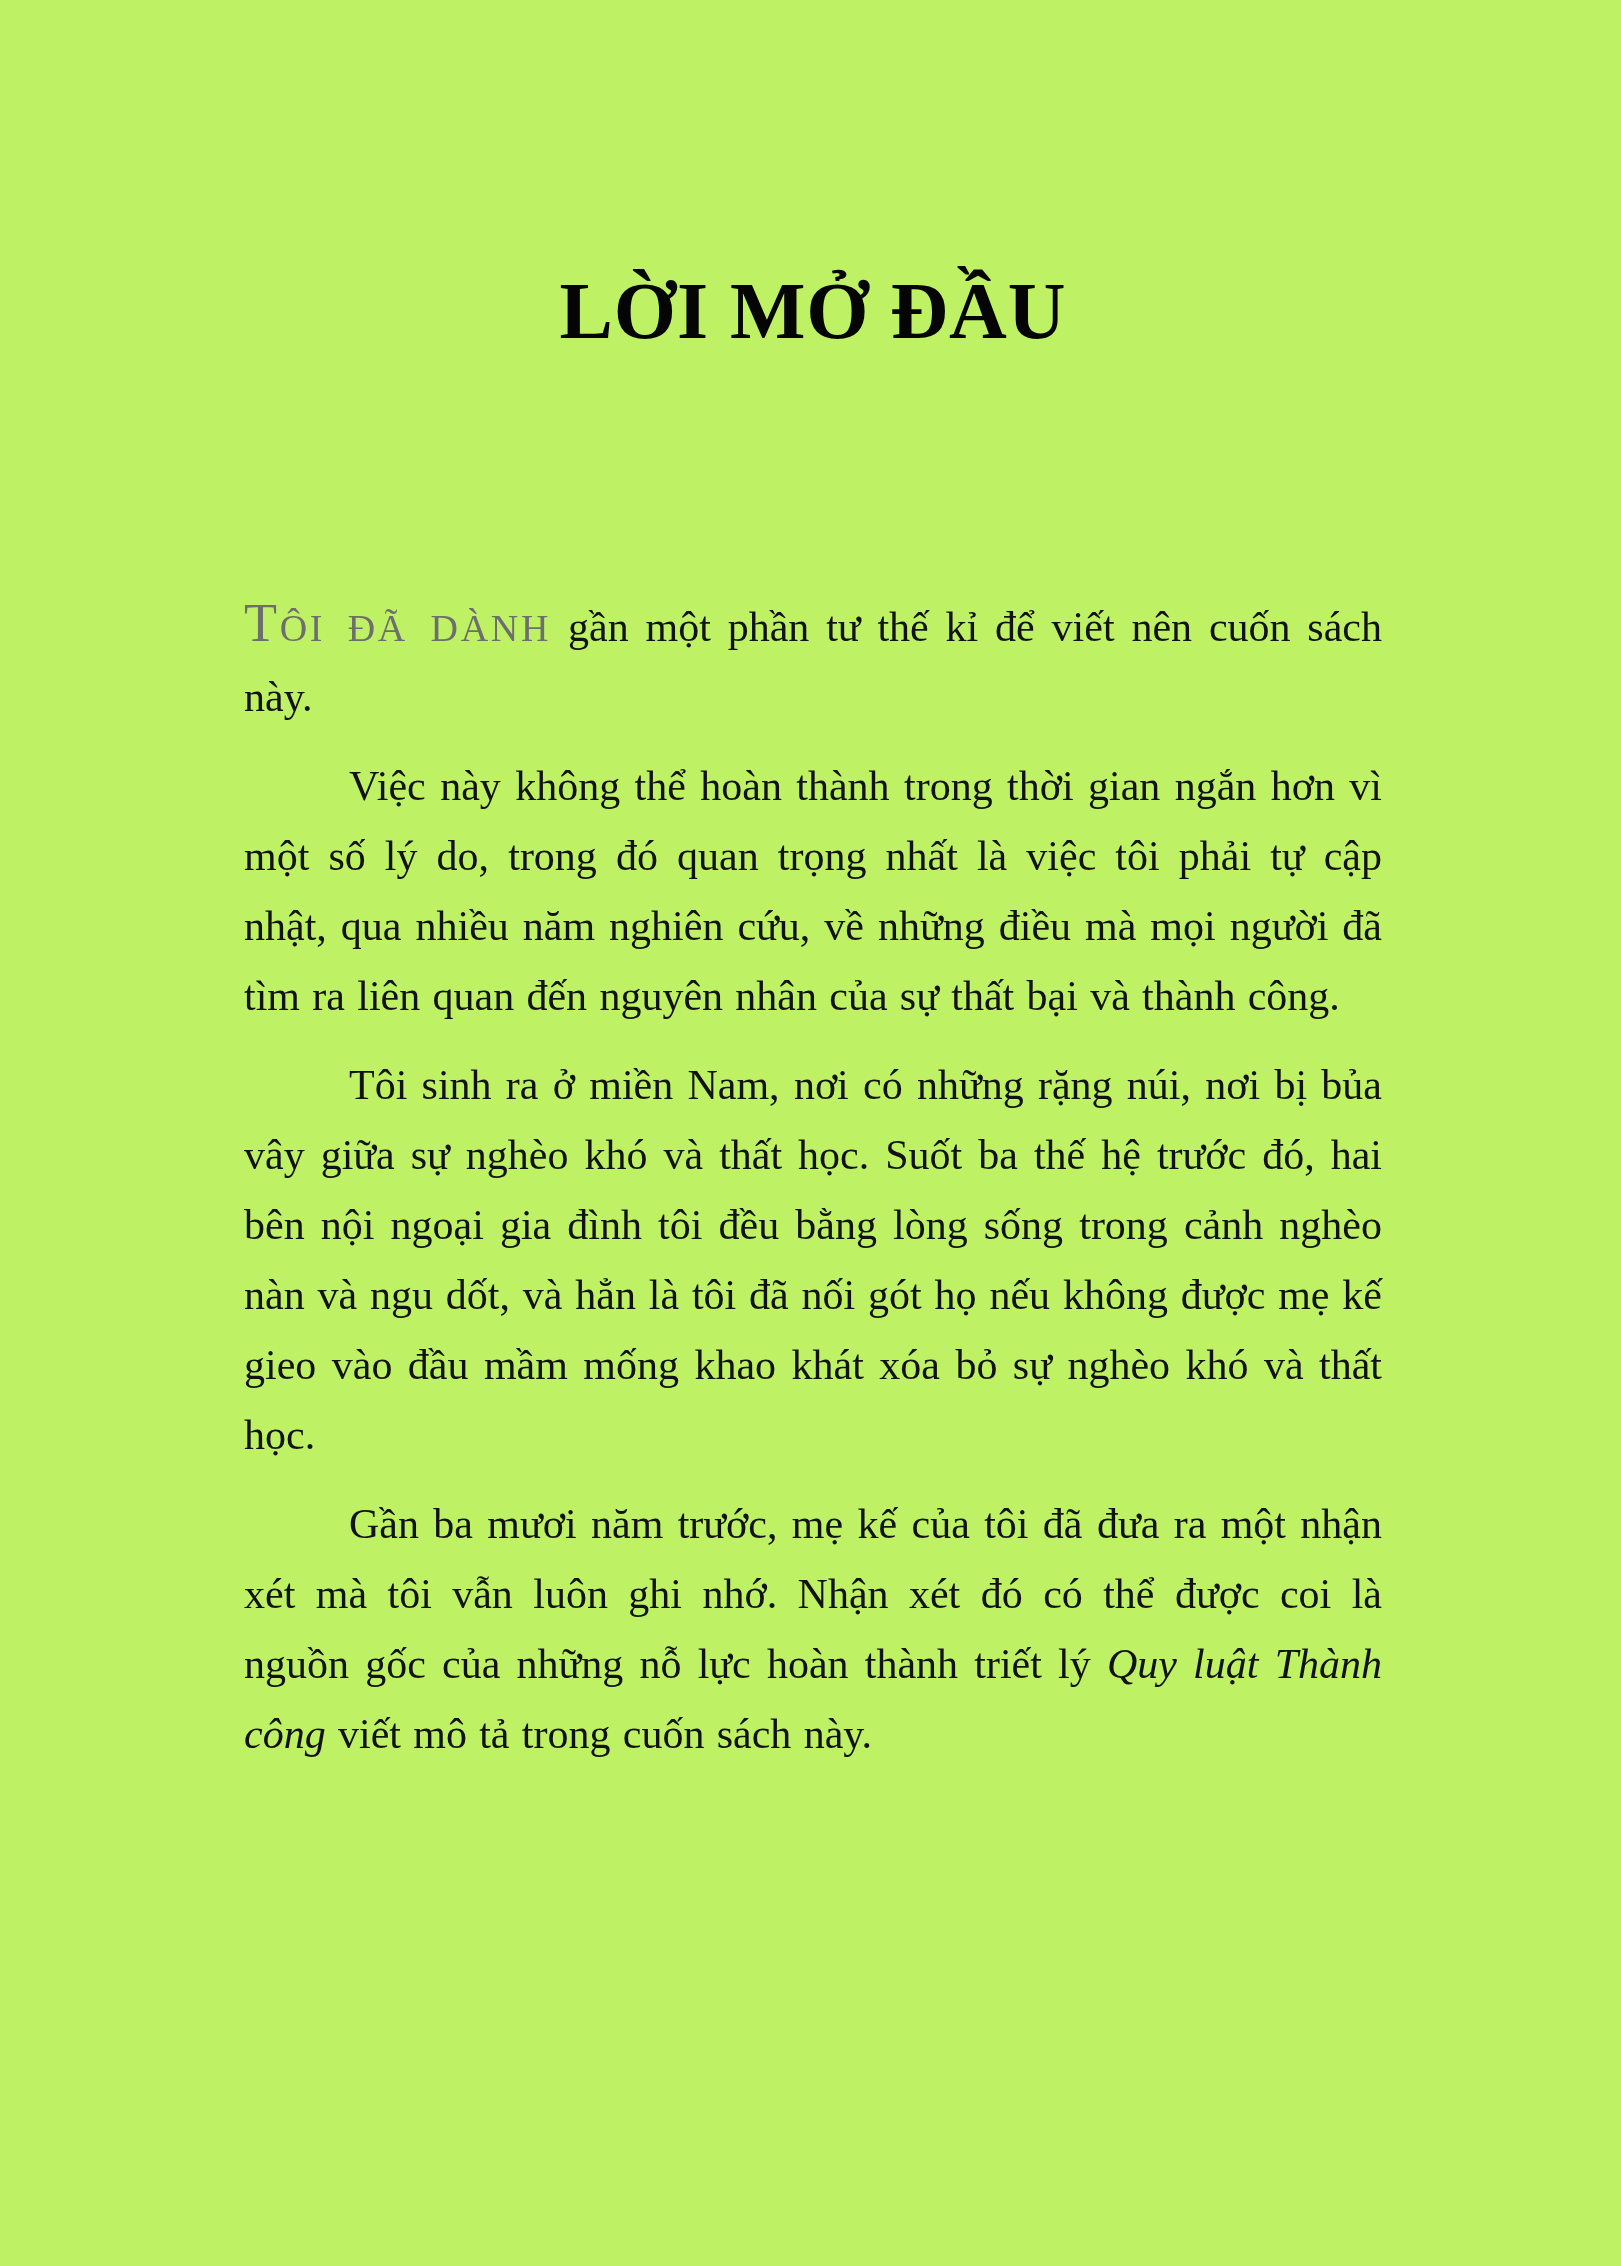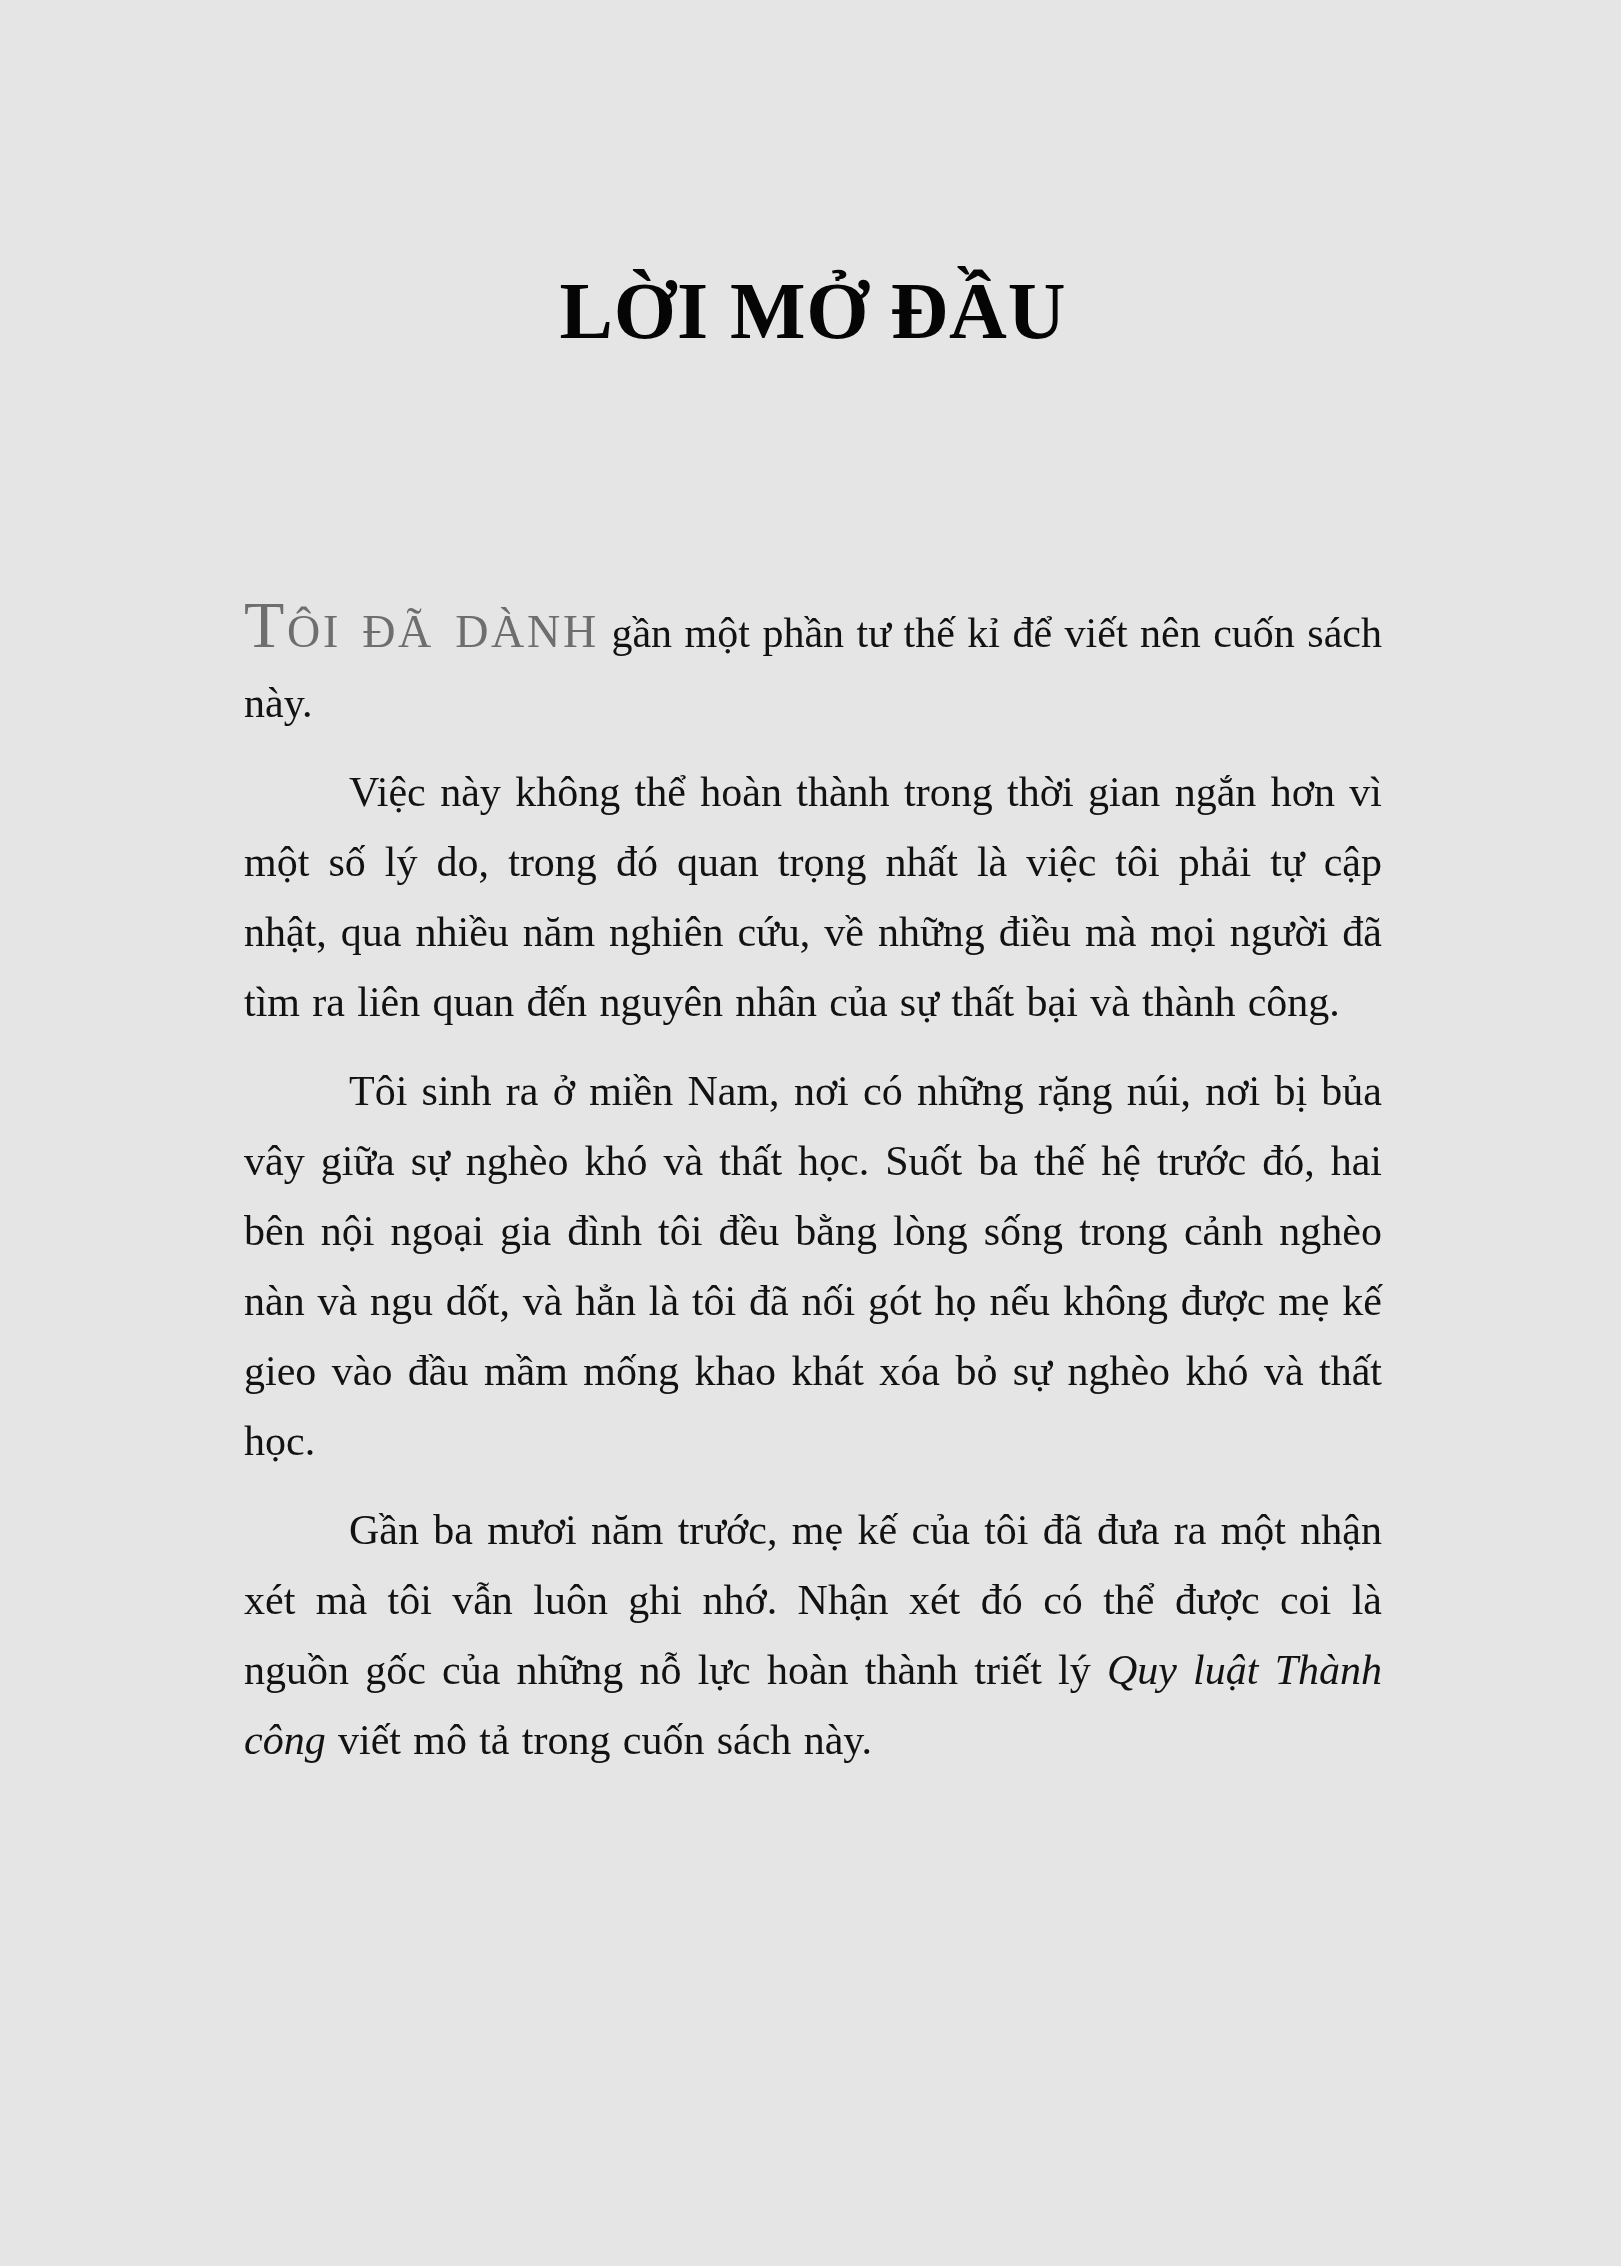--- a/index.html
+++ b/index.html
@@ -4,21 +4,21 @@
 <style>
   html, body {
     margin: 0;
     padding: 0;
     background: #ffffff;
   }
   .book-page {
     position: relative;
     width: 1622px;
     height: 2267px;
-    background: #e5e5e5;
+    background: #bef264;
     box-sizing: border-box;
     padding: 265px 240px 0 244px;
     overflow: hidden;
     font-family: "Liberation Serif", serif;
     color: #121212;
   }
   .chapter-title {
     margin: 0 0 235px 0;
     text-align: center;
     font-size: 80px;
@@ -34,21 +34,21 @@
     line-height: 70px;
     text-align: justify;
     text-indent: 105px;
     word-spacing: 1.8px;
   }
   .body-copy p.no-indent {
     text-indent: 0;
   }
   .seg-lead {
     font-variant: small-caps;
-    font-size: 66px;
+    font-size: 54px;
     line-height: 1;
     letter-spacing: 2.7px;
     color: #6e6e6e;
   }
   .seg-italic {
     font-style: italic;
   }
 </style>
 </head>
 <body>

